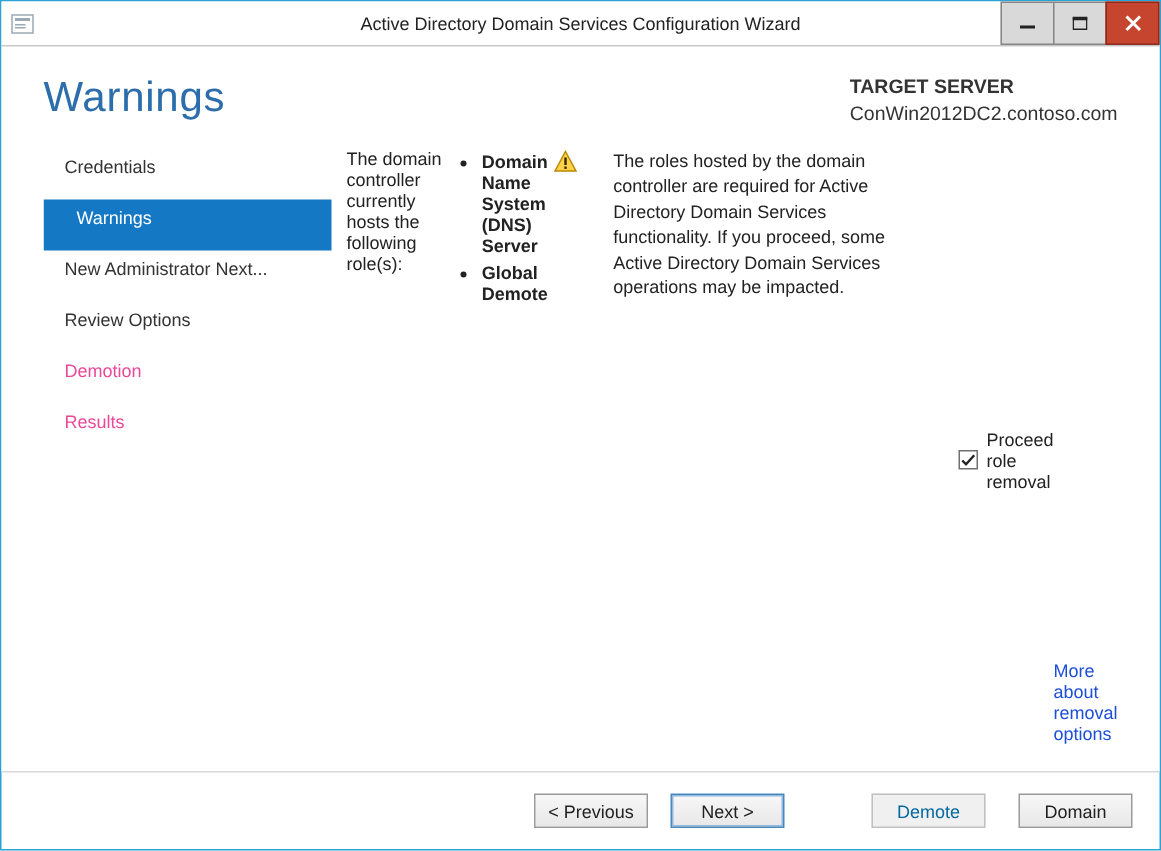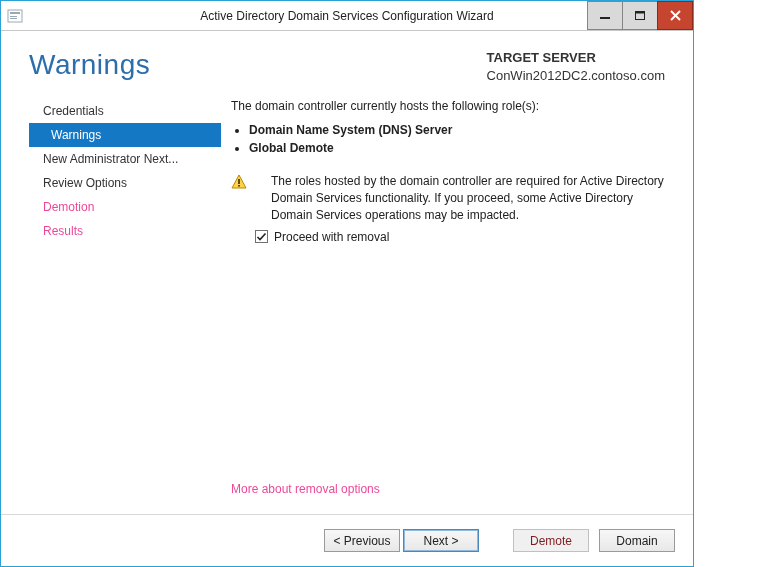--- a/index.html
+++ b/index.html
@@ -1,18 +1,18 @@
 <!DOCTYPE html>
 <html><head>
 <meta charset="utf-8">
 <style>
   * { box-sizing: border-box; margin: 0; padding: 0; font-family: "Segoe UI", Arial, sans-serif; }
   body { background: #fff; }
   .window {
-    width: 694px; height: 567px;
+    width: 774px; height: 567px;
     border: 1px solid #2aa2d8;
     background: #fff;
     display: flex; flex-direction: column;
     position: relative;
   }
   .titlebar {
     height: 30px; background: #fff;
     border-bottom: 1px solid #c8c8c8;
     display: flex; align-items: center;
     position: relative;
@@ -66,31 +66,31 @@
   .content {
     flex: 1; display: flex; gap: 10px;
     overflow: hidden;
   }
   .sidebar {
     width: 192px; flex-shrink: 0;
     padding-top: 4px;
   }
   .sidebar .item {
     font-size: 12px; color: #333;
-    padding: 5px 8px 5px 14px;
+    padding: 5px 8px 15px 14px;
     white-space: nowrap; overflow: hidden; text-overflow: ellipsis;
     cursor: default;
   }
   .sidebar .item.selected {
     background: #1578c4; color: #fff;
     padding-left: 22px;
   }
   .sidebar .item.disabled { color: #ec4899; }
   .main {
-    flex: 1; display: flex; flex-direction: column;
+    flex: 1; display: flex; flex-direction: row;
     font-size: 12px; color: #222;
     padding-top: 4px;
   }
   .main .intro { margin-bottom: 8px; }
   .main ul.roles { list-style: disc; padding-left: 18px; margin-bottom: 16px; }
   .main ul.roles li { padding: 2px 0; font-weight: bold; }
   .warning-row {
     display: flex; align-items: flex-start; gap: 24px;
     margin-bottom: 6px;
   }
@@ -100,39 +100,39 @@
     display: flex; align-items: center; gap: 6px;
     margin-left: 24px;
   }
   .checkbox-row .cb {
     width: 13px; height: 13px; border: 1px solid #707070;
     background: #fff; display:flex; align-items:center; justify-content:center;
   }
   .more-link {
     margin-top: auto;
     padding-bottom: 18px;
-    color: #ec4899; font-size: 12px;
+    color: #1d4ed8; font-size: 12px;
   }
   .footer {
     border-top: 1px solid #d8d8d8;
     padding: 14px 18px;
-    display: flex; justify-content: flex-end; gap: 4px;
+    display: flex; justify-content: flex-end; gap: 16px;
   }
   .footer .btn {
     min-width: 76px; height: 23px;
     font-size: 12px; color: #222;
     background: linear-gradient(#f7f7f7, #e8e8e8);
     border: 1px solid #9a9a9a;
     display:flex; align-items:center; justify-content:center;
     margin-left: 6px;
     cursor: default;
   }
   .footer .btn.adj { margin-left: -1px; }
   .footer .btn.primary { border: 1px solid #4a87bb; box-shadow: inset 0 0 0 1px #8fb9de; }
-  .footer .btn.disabled { color: #7f1d1d; background: #f0f0f0; border-color: #c0c0c0; }
+  .footer .btn.disabled { color: #0369a1; background: #f0f0f0; border-color: #c0c0c0; }
   .footer .spacer { width: 20px; }
 </style>
 </head>
 <body>
 
 <div class="window">
 
   <div class="titlebar">
     <div class="icon-wrap">
       <svg width="16" height="16" viewBox="0 0 16 16">
@@ -198,21 +198,21 @@
             </svg>
           </span>
           <span class="warn-text">The roles hosted by the domain controller are required for Active Directory Domain Services functionality. If you proceed, some Active Directory Domain Services operations may be impacted.</span>
         </div>
         <div class="checkbox-row">
           <span class="cb">
             <svg width="11" height="11" viewBox="0 0 11 11">
               <polyline points="1.5,6 4,8.5 9.5,2.5" fill="none" stroke="#222" stroke-width="1.6"></polyline>
             </svg>
           </span>
-          <span>Proceed with removal</span>
+          <span>Proceed role removal</span>
         </div>
         <div class="more-link">More about removal options</div>
       </div>
     </div>
   </div>
 
   <div class="footer">
     <div class="btn">&lt; Previous</div>
     <div class="btn adj primary">Next &gt;</div>
     <div class="spacer"></div>

